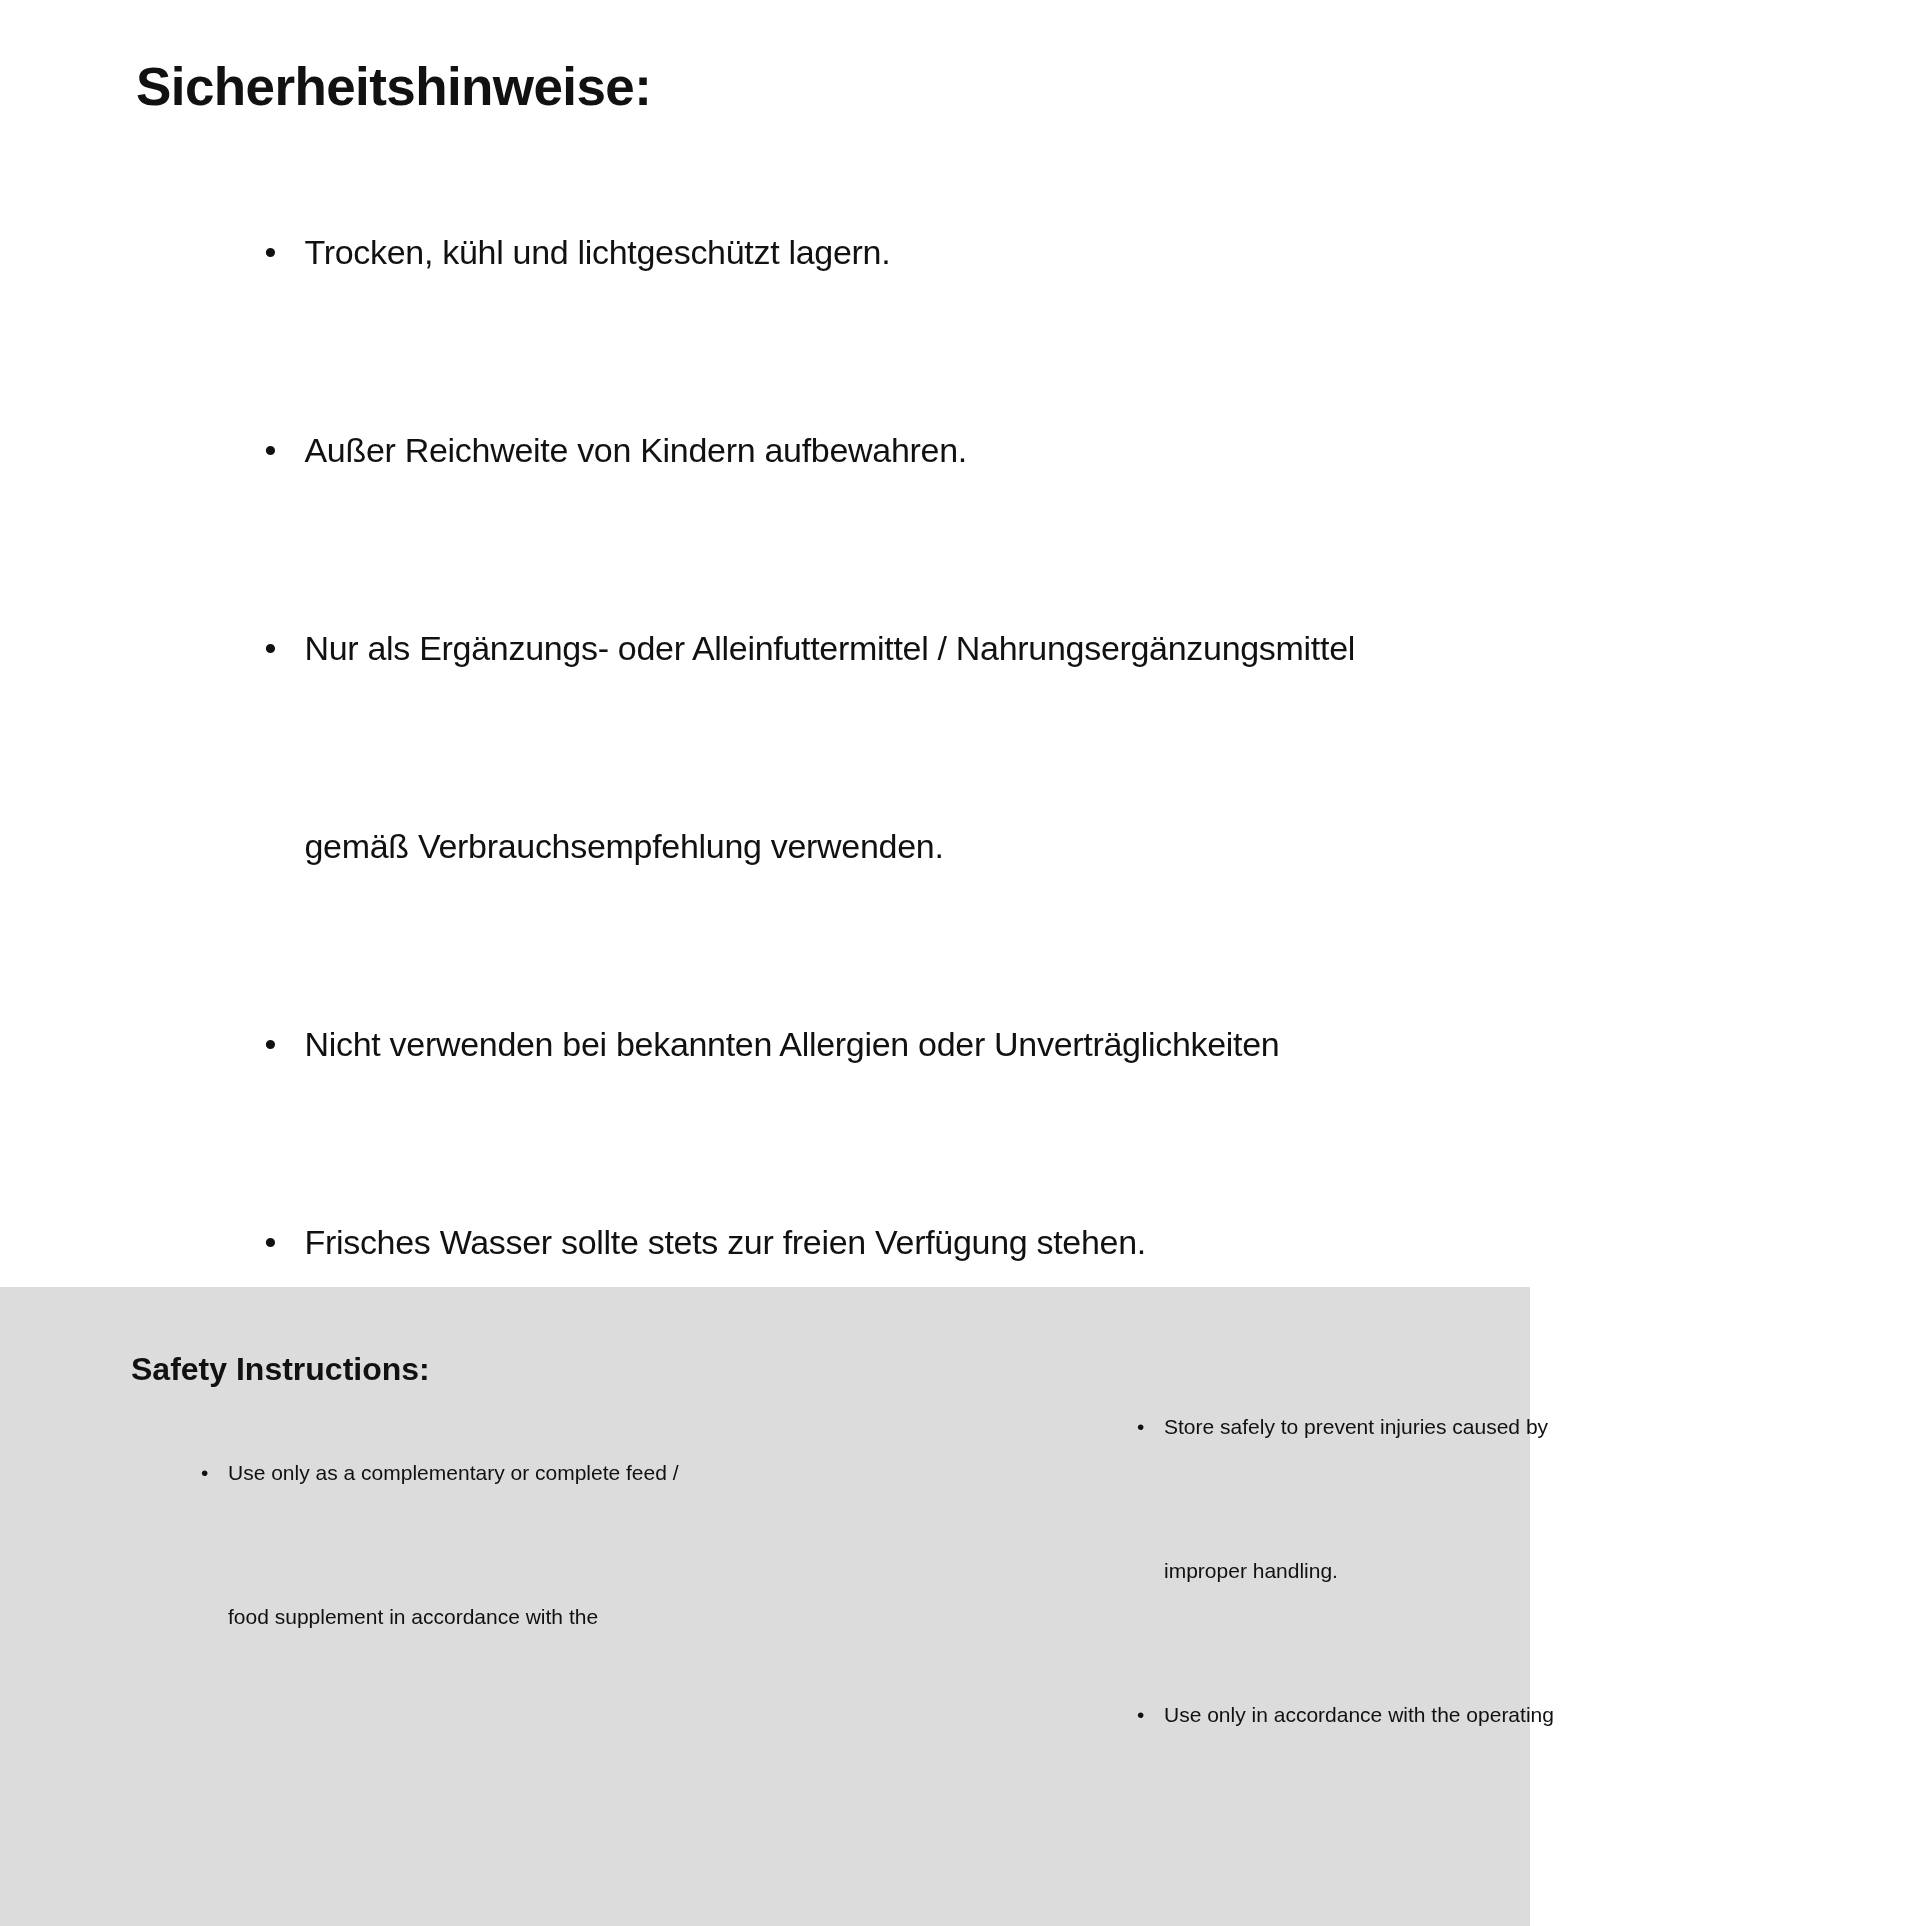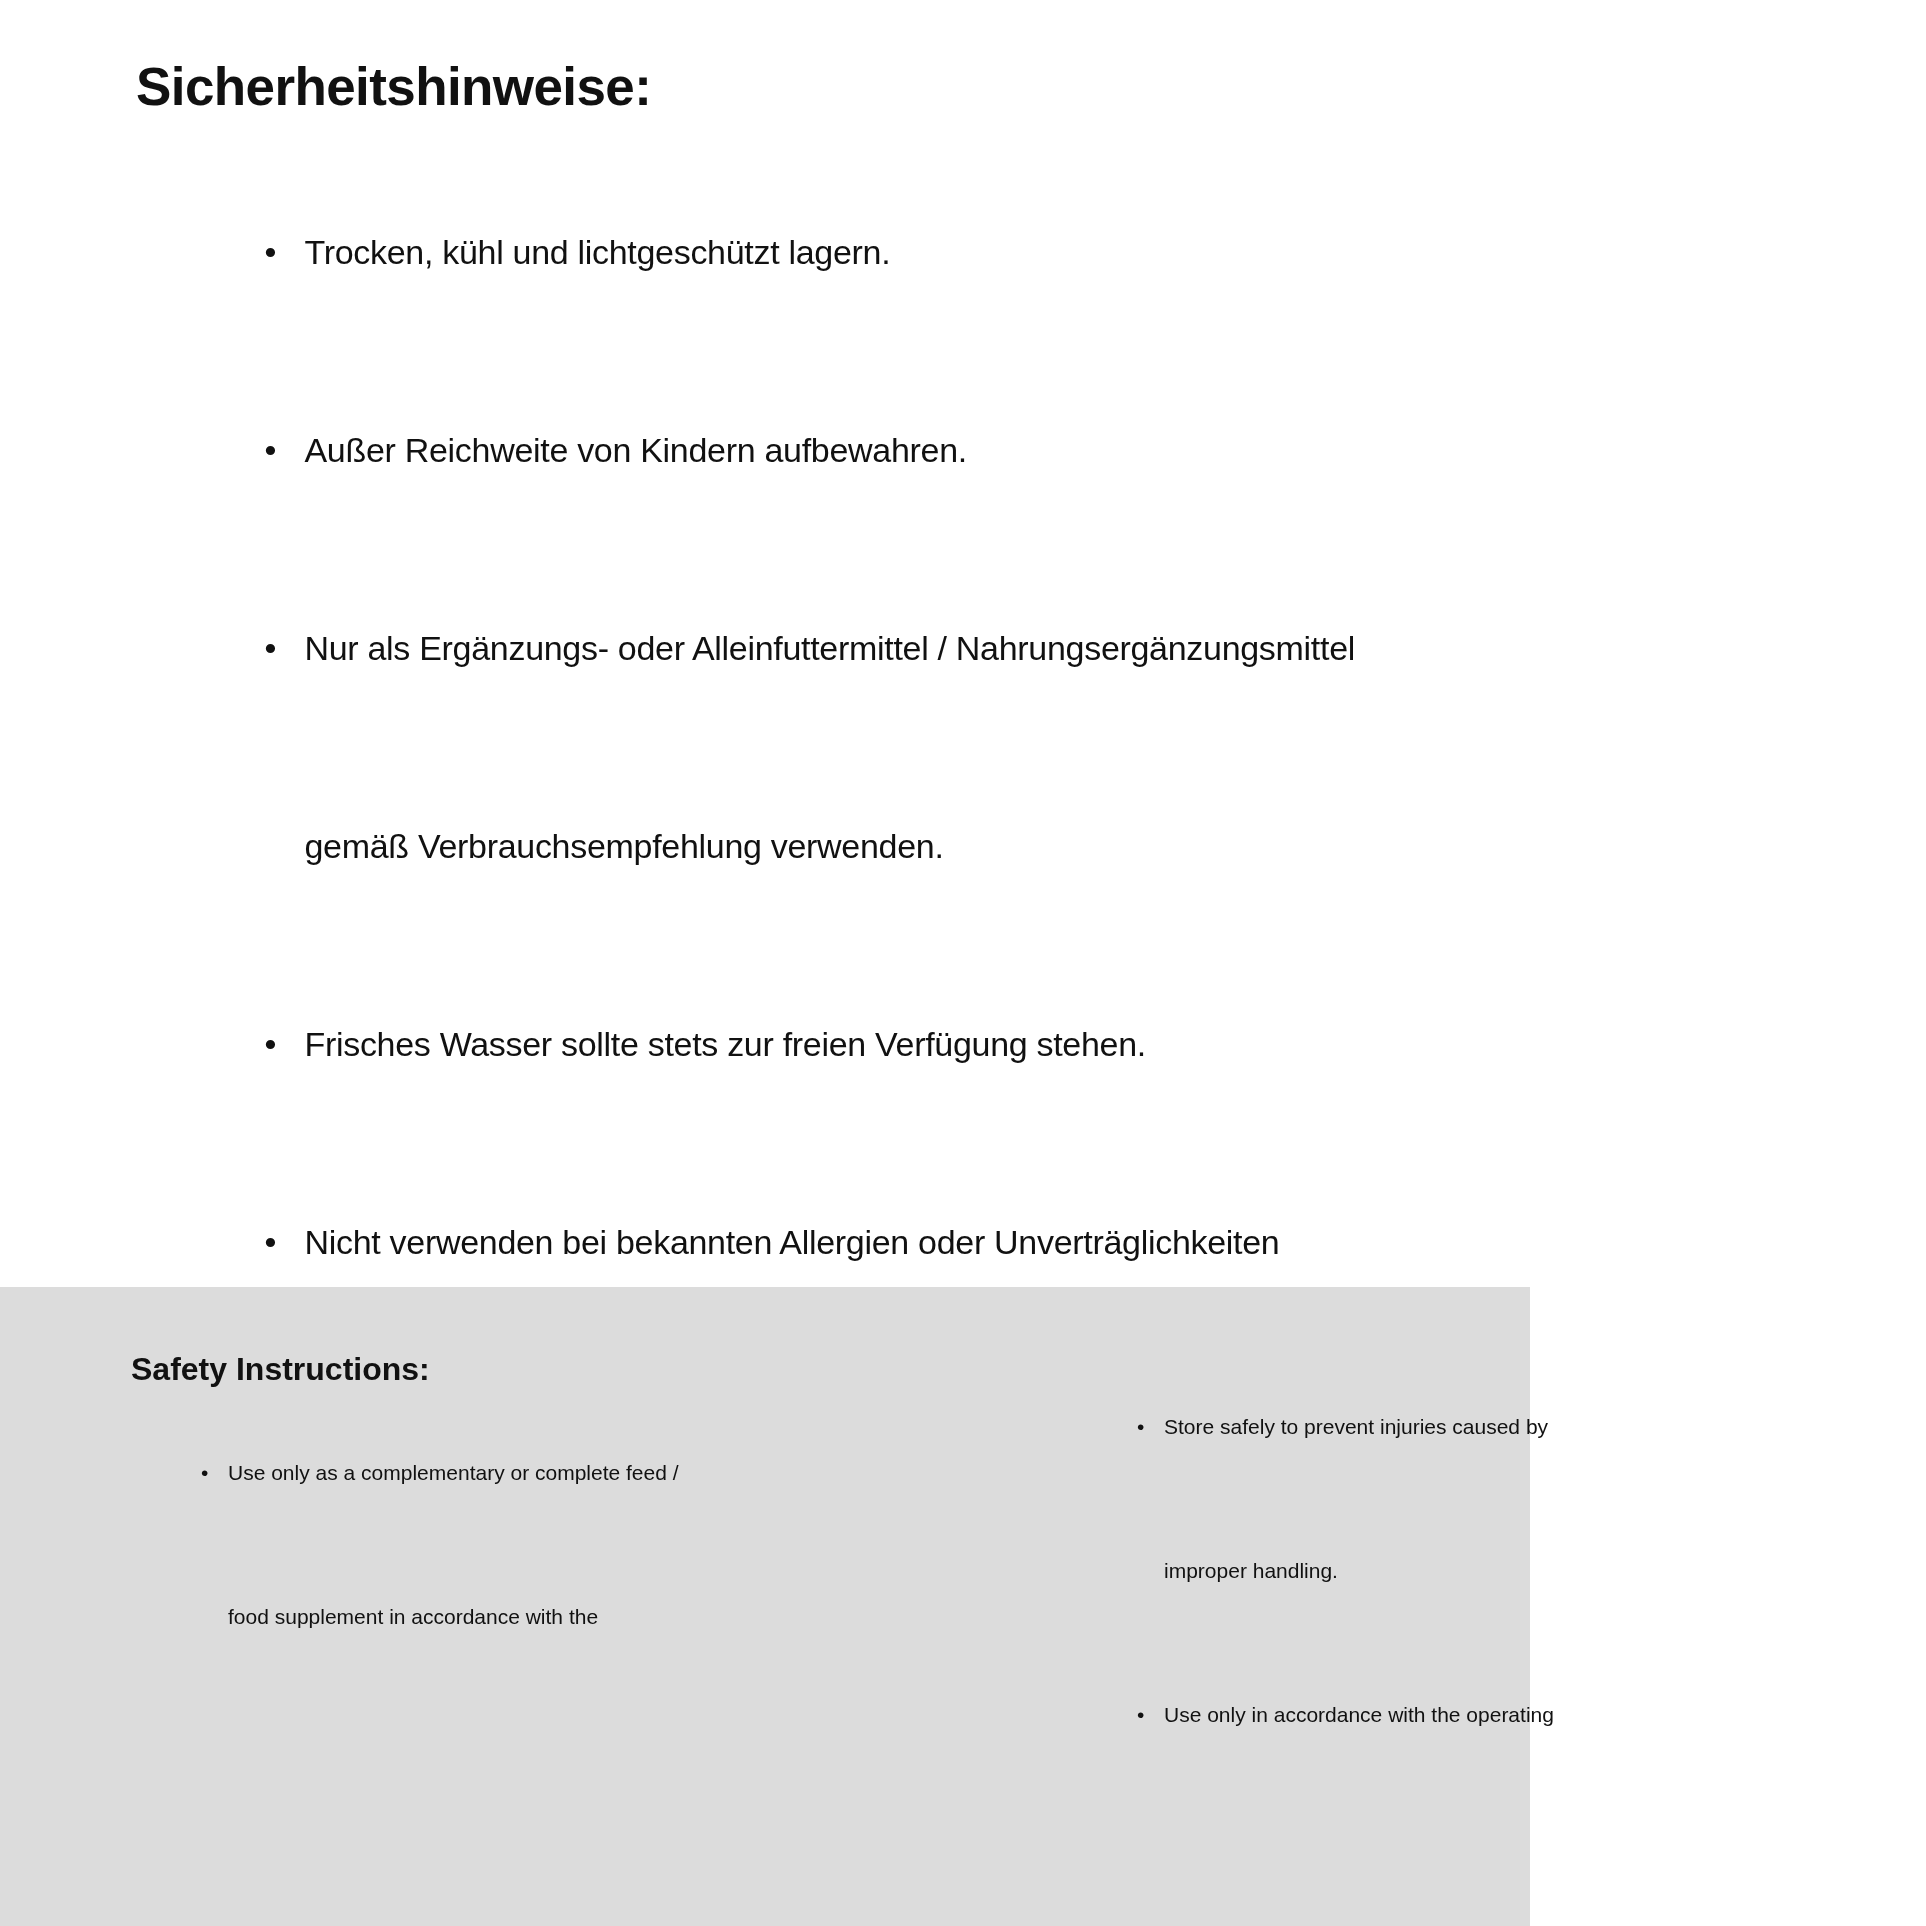--- a/index.html
+++ b/index.html
@@ -62,25 +62,25 @@
 
         <div class="li de">
           <span class="b">•</span><span class="t">Nur als Ergänzungs- oder Alleinfuttermittel / Nahrungsergänzungsmittel</span>
         </div>
 
         <div class="li de">
           <span class="b"></span><span class="t">gemäß Verbrauchsempfehlung verwenden.</span>
         </div>
 
         <div class="li de">
-          <span class="b">•</span><span class="t">Frisches Wasser sollte stets zur freien Verfügung stehen.</span>
+          <span class="b">•</span><span class="t">Nicht verwenden bei bekannten Allergien oder Unverträglichkeiten</span>
         </div>
 
         <div class="li de">
-          <span class="b">•</span><span class="t">Nicht verwenden bei bekannten Allergien oder Unverträglichkeiten</span>
+          <span class="b">•</span><span class="t">Frisches Wasser sollte stets zur freien Verfügung stehen.</span>
         </div>
 
         <div class="li de">
           <span class="b"></span><span class="t">gegenüber den Inhaltsstoffen.</span>
         </div>
 
         <div class="li de">
           <span class="b">•</span><span class="t">Nur für den bestimmungsgemäßen Gebrauch verwenden.</span>
         </div>
 

